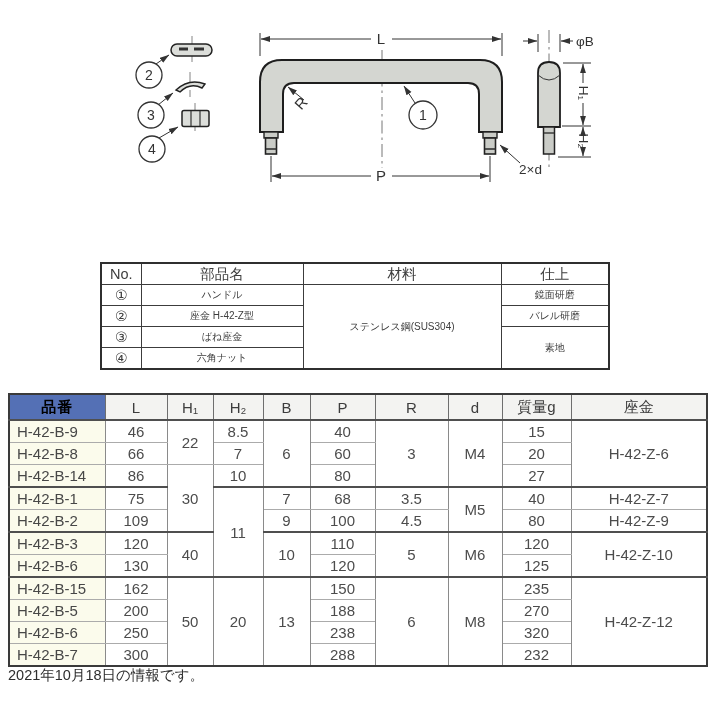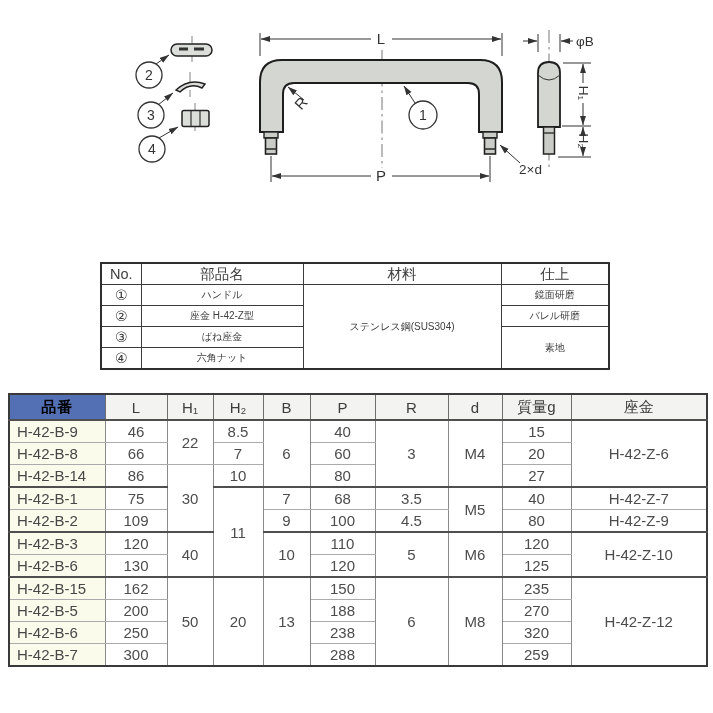--- a/index.html
+++ b/index.html
@@ -315,20 +315,21 @@
         <tr>
           <td class="pn">H-42-B-6</td>
           <td>250</td>
           <td>238</td>
           <td>320</td>
         </tr>
         <tr>
           <td class="pn">H-42-B-7</td>
           <td>300</td>
           <td>288</td>
-          <td>259</td>
+          <td>232</td>
         </tr>
       </tbody>
     </table>
   </div>
 
+  <div class="footer-note">2021年10月18日の情報です。</div>
 
 </div>
 
 </body></html>

